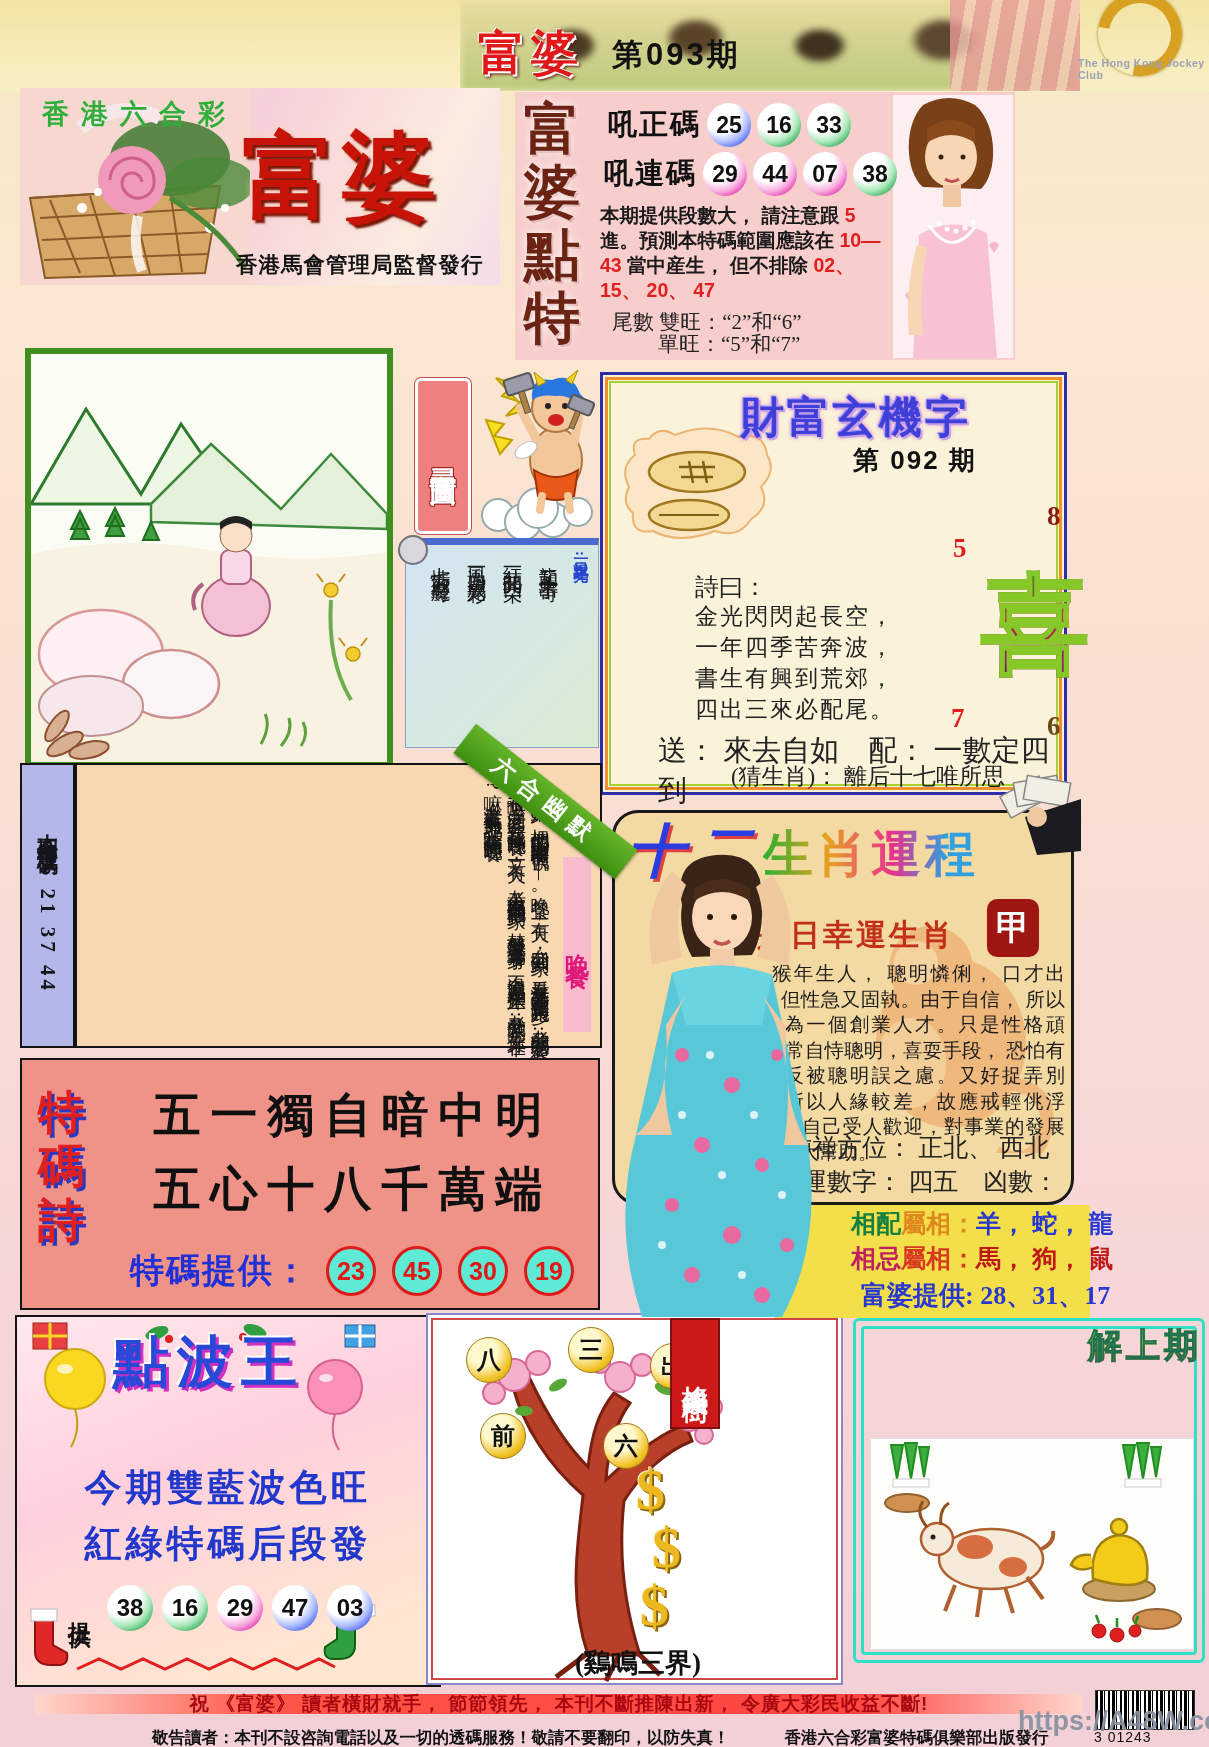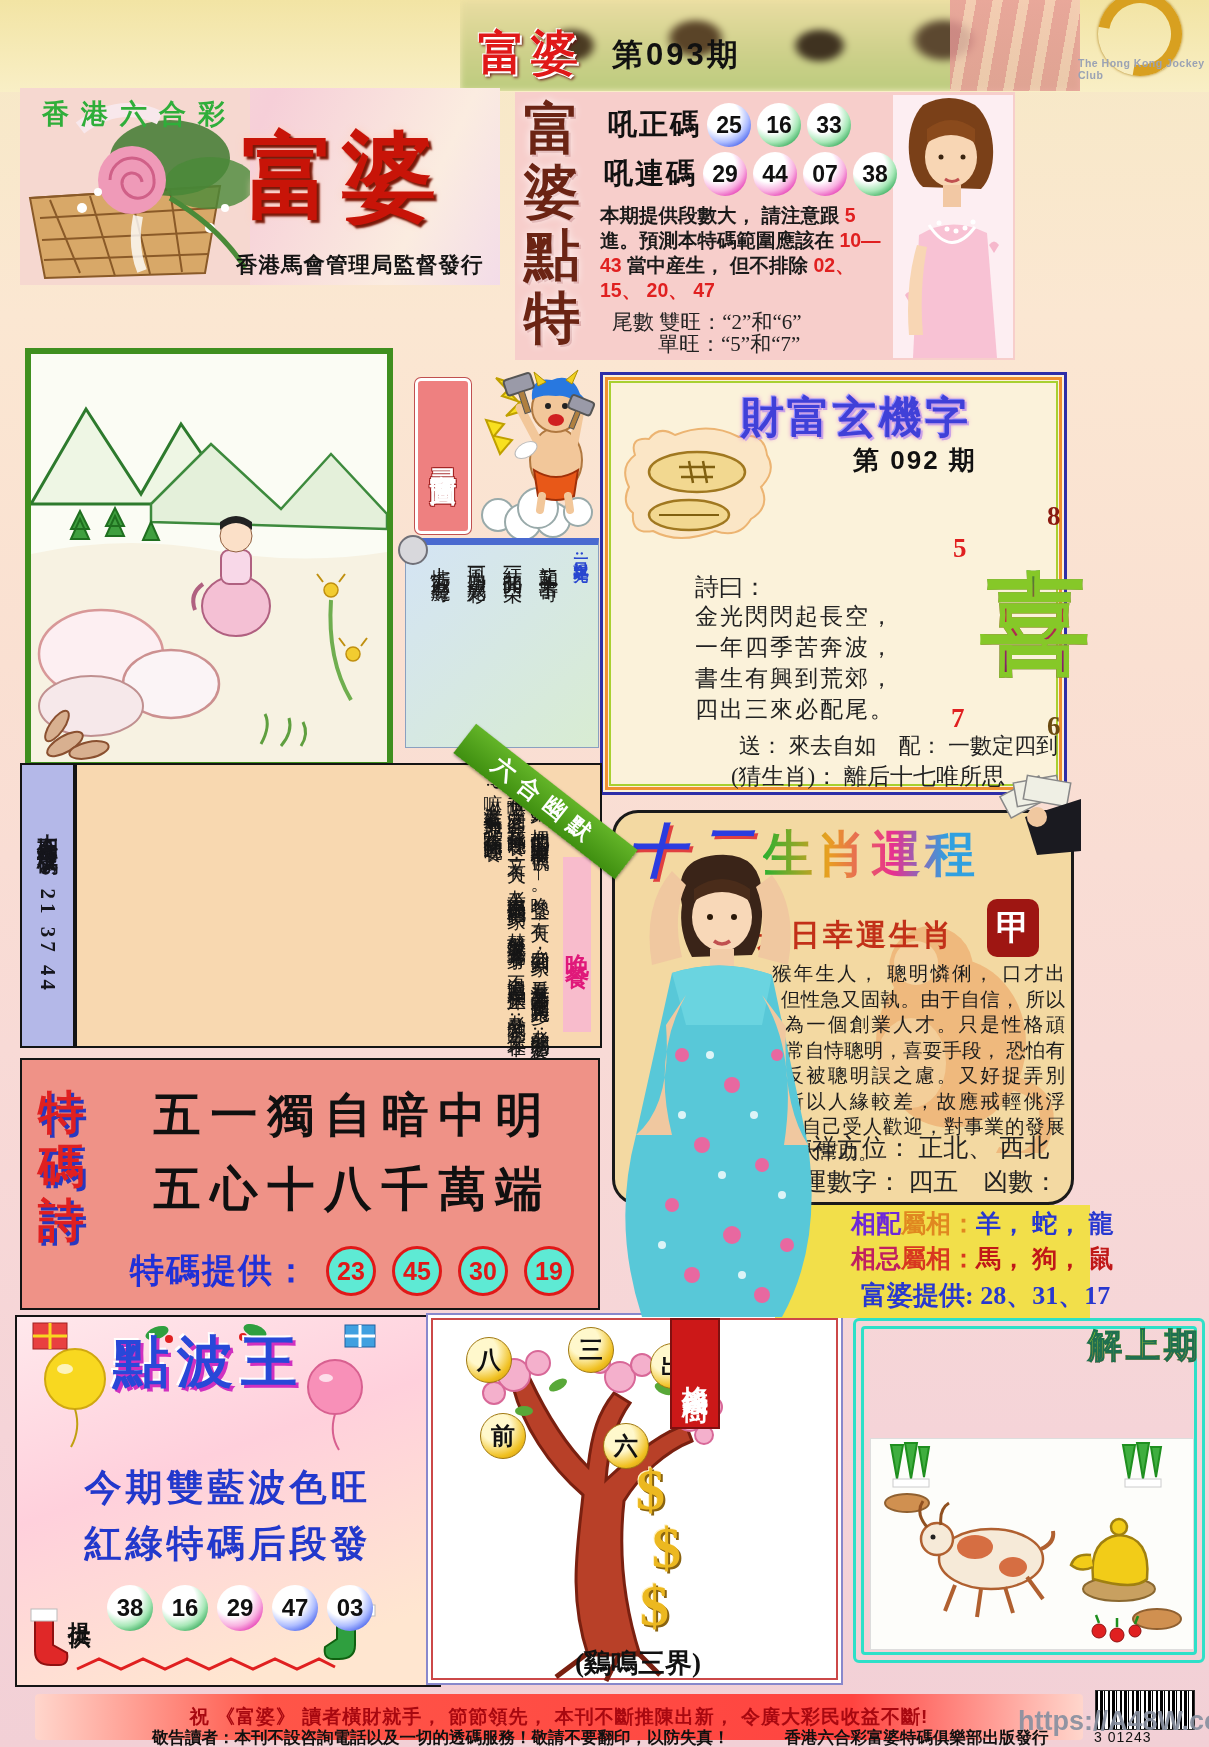--- a/index.html
+++ b/index.html
@@ -70,21 +70,21 @@
   .mys-b2{position:absolute;inset:6px;border:2px solid #a8d030;pointer-events:none;}
   .mys-title{position:absolute;left:138px;top:14px;font-family:"Liberation Serif",serif;font-size:43px;font-weight:bold;
     color:#4040d8;letter-spacing:3px;text-shadow:2px 2px 0 #c8a0e8,-1px -1px 0 #9090ff,0 0 5px #d060d0;}
   .mys-issue{position:absolute;left:250px;top:68px;font-size:26px;font-weight:bold;color:#111;letter-spacing:2px;}
   .mys-shi{position:absolute;left:92px;top:196px;font-family:"Liberation Serif",serif;font-size:24px;color:#222;}
   .mys-poem{position:absolute;left:92px;top:226px;font-family:"Liberation Serif",serif;font-size:23px;line-height:31px;color:#222;letter-spacing:2px;}
   .mys-big{position:absolute;left:378px;top:178px;font-family:"Liberation Serif",serif;font-size:108px;font-weight:bold;
     background:linear-gradient(180deg,#2a9a30 8%,#c03040 45%,#8a2070 75%,#5a3010);-webkit-background-clip:text;background-clip:text;
     color:transparent;-webkit-text-stroke:2px #86c828;}
   .mys-corner{position:absolute;font-size:27px;font-weight:bold;font-family:"Liberation Serif",serif;}
-  .mys-send{position:absolute;left:55px;top:356px;width:400px;font-family:"Liberation Serif",serif;font-size:22px;color:#222;text-align:right;}
+  .mys-send{position:absolute;left:55px;top:356px;width:400px;font-family:"Liberation Serif",serif;font-size:29px;color:#222;text-align:left;}
   .mys-guess{position:absolute;left:55px;top:386px;width:420px;font-family:"Liberation Serif",serif;font-size:23px;color:#222;text-align:center;}
   
   .joke{left:75px;top:763px;width:527px;height:285px;background:#f8d8b0;border:2.5px solid #141414;box-sizing:border-box;}
   .joke-ribbon{position:absolute;right:-48px;top:18px;width:205px;height:37px;background:linear-gradient(180deg,#63b428,#3f8f10);
     transform:rotate(38deg);text-align:center;line-height:37px;color:#fff;font-weight:bold;font-size:23px;
     font-family:"Liberation Serif",serif;letter-spacing:9px;box-shadow:1px 1px 3px rgba(0,0,0,.4);z-index:5;}
   .joke-side{position:absolute;right:9px;top:92px;width:28px;height:175px;background:#f8bccc;display:flex;align-items:center;justify-content:center;}
   .joke-side .vtext{font-size:24px;font-weight:bold;color:#e0187a;letter-spacing:10px;font-family:"Liberation Serif",serif;}
   .joke-text{position:absolute;left:26px;top:14px;right:48px;bottom:10px;writing-mode:vertical-rl;
     font-family:"Liberation Serif",serif;font-size:19px;line-height:23.5px;letter-spacing:2px;color:#161616;}
@@ -103,21 +103,21 @@
   .zo-seal{position:absolute;left:372px;top:86px;width:52px;height:58px;background:#9e1612;border-radius:10px;
     display:flex;align-items:center;justify-content:center;color:#fff;font-size:34px;font-weight:bold;font-family:"Liberation Serif",serif;}
   .zo-body{position:absolute;left:126px;top:148px;width:324px;height:164px;font-family:"Liberation Serif",serif;
     font-size:19.5px;line-height:25.5px;color:#1c1c1c;text-align:justify;text-indent:1.6em;}
   .zo-aus{position:absolute;left:172px;top:318px;font-family:"Liberation Serif",serif;font-size:25px;color:#222;}
   .zo-num{position:absolute;left:162px;top:352px;font-family:"Liberation Serif",serif;font-size:25px;color:#222;}
   .zo-monkey{position:absolute;right:10px;top:110px;opacity:.32;}
   .zo-hand{position:absolute;left:370px;top:-54px;}
   .zo-yellow{left:775px;top:1205px;width:315px;height:113px;background:#f2df4a;z-index:2;}
   .zy-line{position:absolute;font-family:"Liberation Serif",serif;font-size:25px;font-weight:bold;white-space:nowrap;}
-  .c-teal{color:#6d28d9;} .c-orange{color:#e08820;} .c-blue{color:#2838d0;}
+  .c-teal{color:#15803d;} .c-orange{color:#e08820;} .c-blue{color:#2838d0;}
   .c-crimson{color:#c02060;} .c-vermil{color:#d83820;} .c-red2{color:#c01818;}
   .photo2{left:612px;top:845px;width:228px;height:473px;z-index:5;}
   
   .special{left:20px;top:1058px;width:580px;height:252px;background:#ef9287;border:2.5px solid #141414;box-sizing:border-box;}
   .sp-label{position:absolute;left:16px;top:26px;font-family:"Liberation Serif",serif;font-size:46px;line-height:54px;
     font-weight:bold;color:#e02020;text-shadow:3px 3px 0 #2838c0;}
   .sp-line{position:absolute;left:92px;width:478px;text-align:center;font-family:"Liberation Serif",serif;
     font-size:47px;font-weight:bold;color:#101010;letter-spacing:10px;white-space:nowrap;}
   .sp-provide{position:absolute;left:108px;top:186px;display:flex;align-items:center;gap:16px;}
   .sp-provide .lbl{font-family:"Liberation Serif",serif;font-size:34px;font-weight:bold;color:#2030d8;letter-spacing:2px;}
@@ -149,21 +149,21 @@
     display:flex;align-items:center;justify-content:center;}
   .tree-label .vtext{font-family:"Liberation Serif",serif;font-size:26px;font-weight:bold;color:#fff;letter-spacing:6px;}
   
   .last{left:853px;top:1318px;width:352px;height:345px;border:3px solid #2ee0c8;border-radius:6px;box-sizing:border-box;}
   .last-inner{position:absolute;inset:5px;border:3px solid #2ee0c8;border-radius:4px;pointer-events:none;}
   .last-title{position:absolute;left:232px;top:2px;font-family:"Liberation Serif",serif;font-size:34px;font-weight:bold;letter-spacing:4px;
     background:linear-gradient(180deg,#20c020,#e8e020 45%,#f09020 72%,#e05090);-webkit-background-clip:text;background-clip:text;
     color:transparent;-webkit-text-stroke:1px #1f7050;}
   .goat{position:absolute;left:15px;top:118px;width:322px;height:210px;background:#fdfdfa;box-shadow:0 0 0 1px #ddd;}
   
-  .foot-strip{left:35px;top:1694px;width:1048px;height:46px;border-radius:4px;
+  .foot-strip{left:35px;top:1694px;width:1048px;height:20px;border-radius:4px;
     background:linear-gradient(90deg,#ffd6cc,#ff5548 22%,#ff4440 78%,#ffd6cc);
     display:flex;align-items:center;justify-content:center;}
   .foot-strip span{font-size:19px;font-weight:bold;color:#a80810;letter-spacing:1px;}
   .foot-notice{left:0px;top:1727px;width:1209px;display:flex;gap:55px;padding-left:152px;box-sizing:border-box;}
   .foot-notice span{font-size:16.5px;font-weight:bold;color:#111;white-space:nowrap;}
   .barcode{left:1095px;top:1690px;width:98px;height:38px;background:
     repeating-linear-gradient(90deg,#000 0 2px,#fff 2px 4px,#000 4px 7px,#fff 7px 8px,#000 8px 9px,#fff 9px 12px);
     border:1px solid #333;z-index:40;}
   .barcode-digits{left:1094px;top:1729px;width:100px;text-align:left;font-size:14px;color:#111;z-index:40;letter-spacing:1px;}
   .watermark{left:1018px;top:1706px;font-size:27px;font-weight:bold;color:#8890a0;opacity:.92;z-index:50;letter-spacing:0px;}

